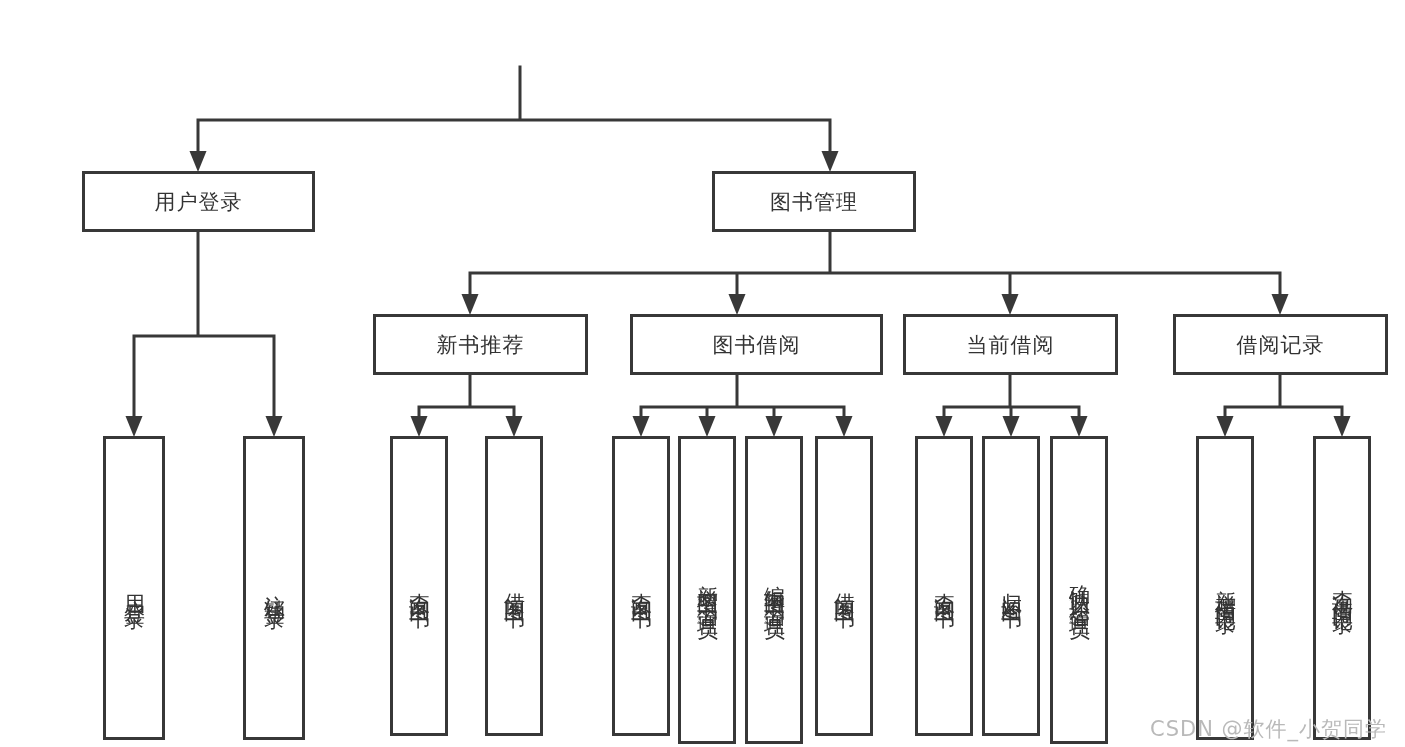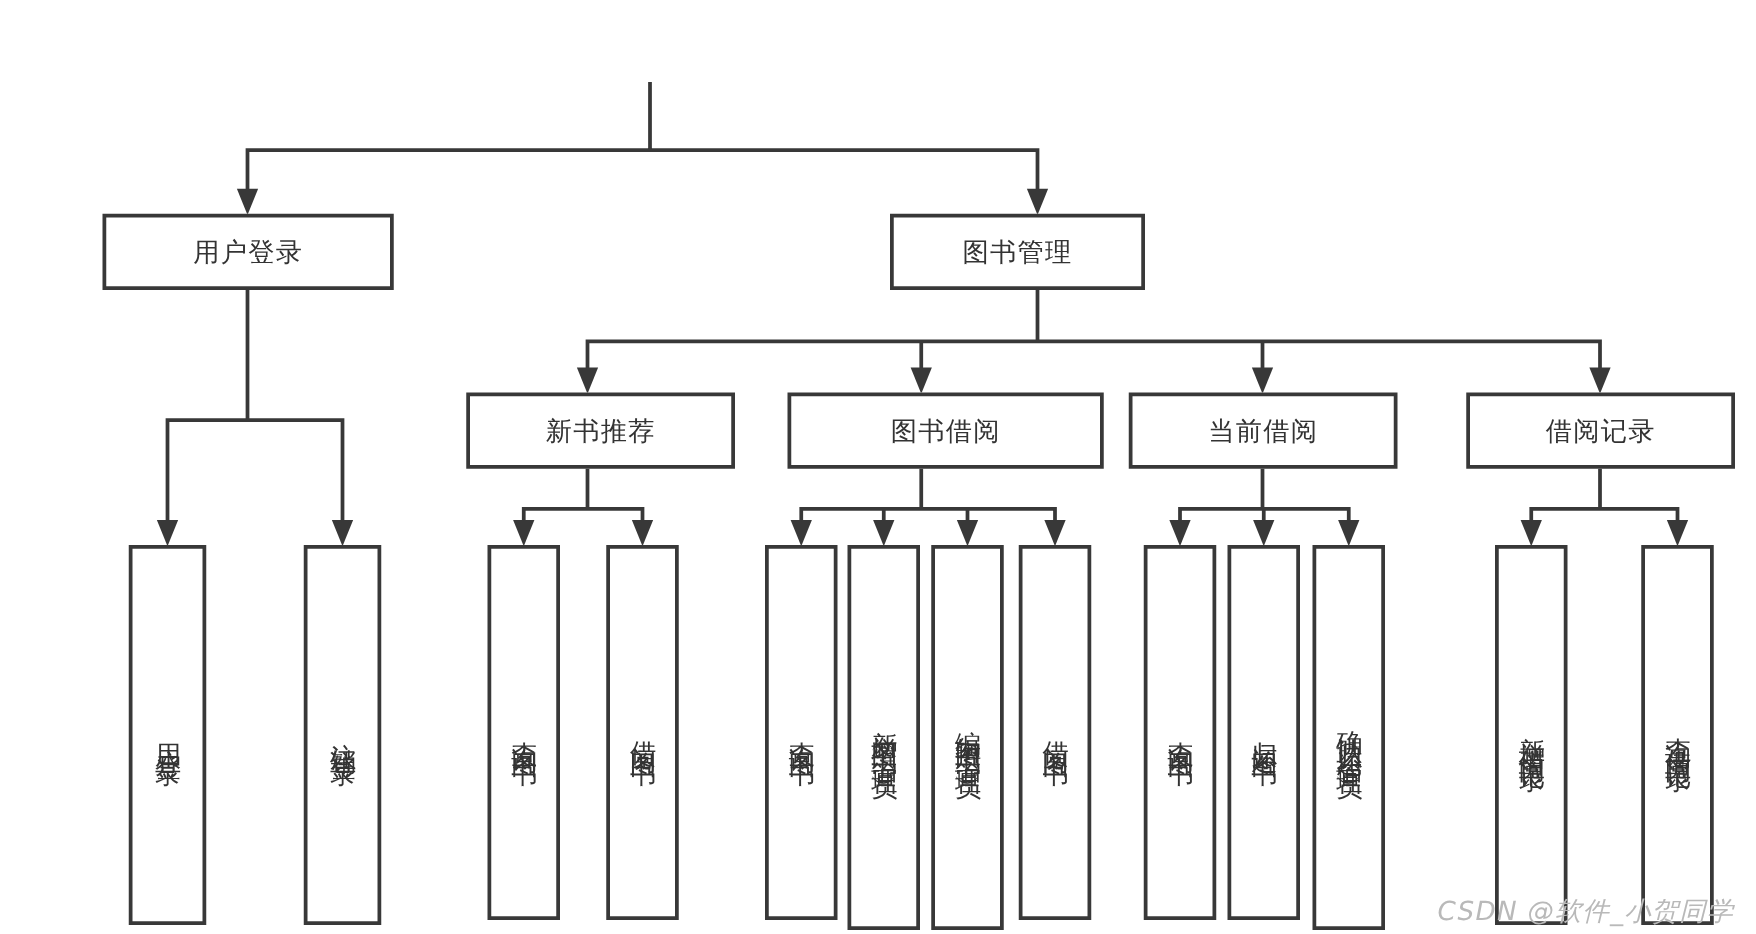--- a/index.html
+++ b/index.html
@@ -31,21 +31,20 @@
   }
   #watermark {
     position:absolute;
     left:1150px; top:715px;
     width:255px;
     font-size:21px;
     color:#b9b9b9;
     letter-spacing:1px;
     white-space:nowrap;
     z-index:5;
-    font-style:italic;
   }
 </style>
 </head>
 <body>
 
 <div id="canvas">
 
   <svg id="connectors" width="1405" height="747" viewBox="0 0 1405 747">
     <defs>
       <polygon id="arr" points="-8.5,-21 8.5,-21 0,0" fill="#383838"></polygon>

